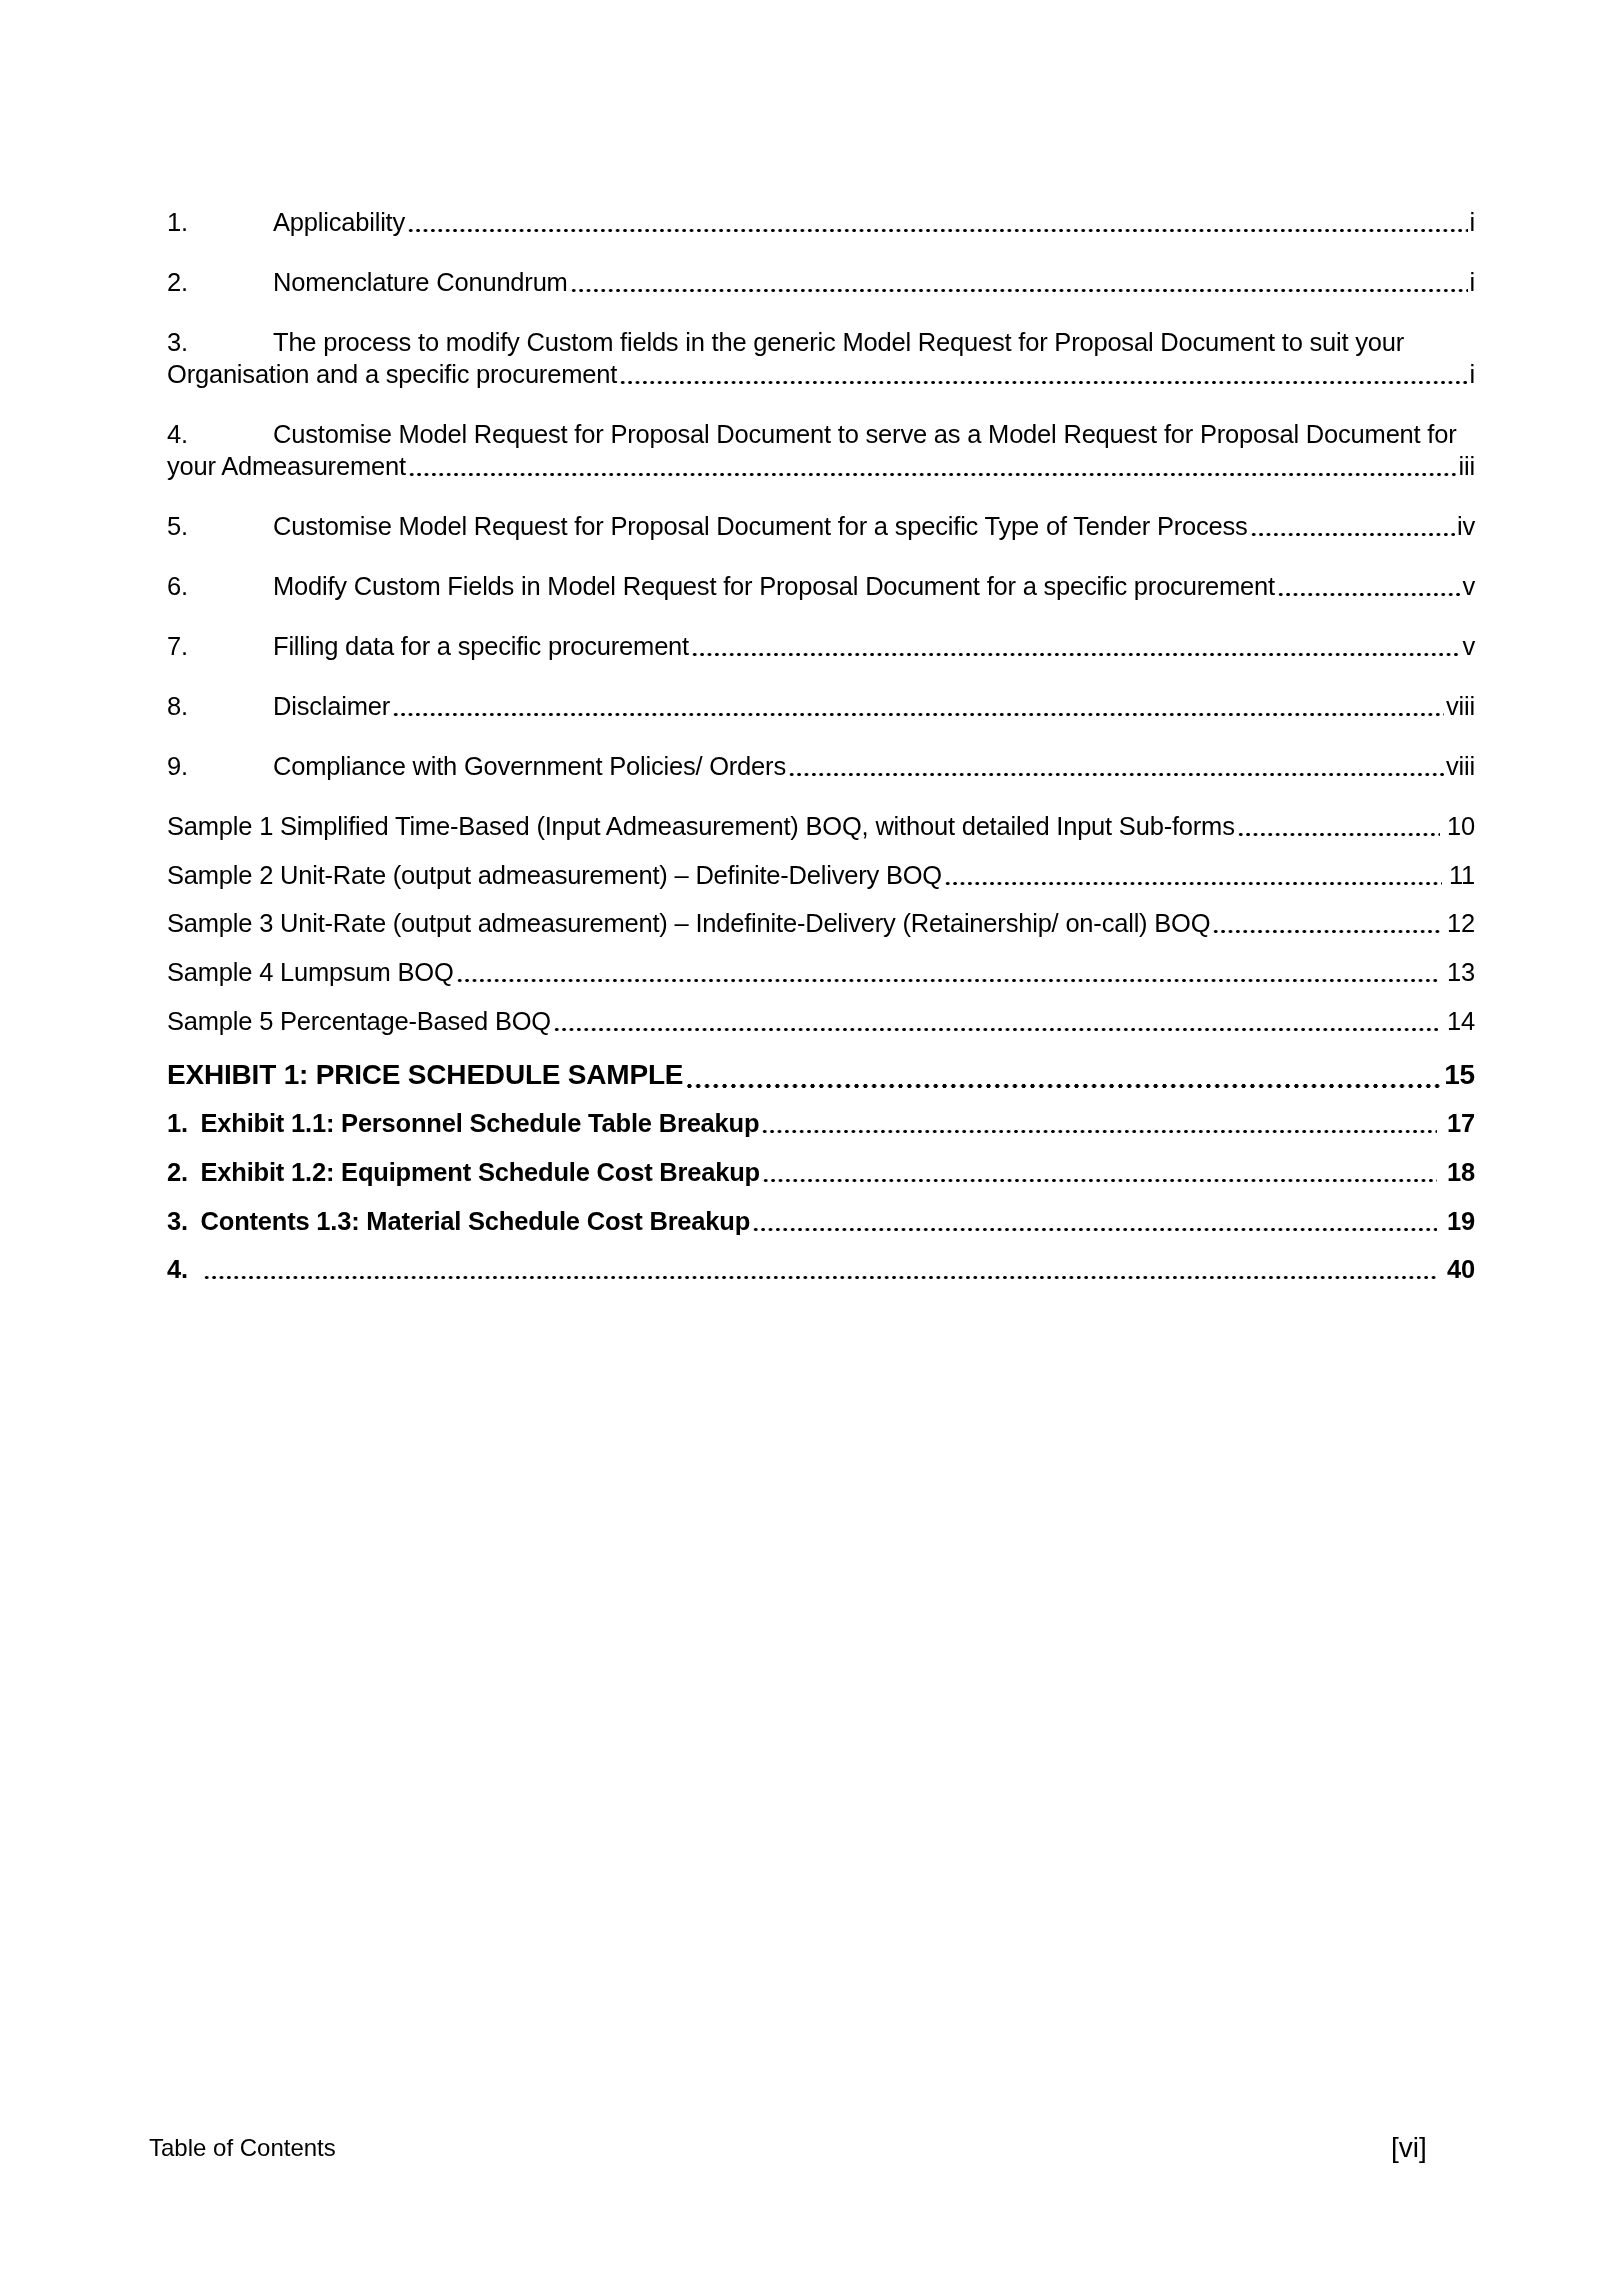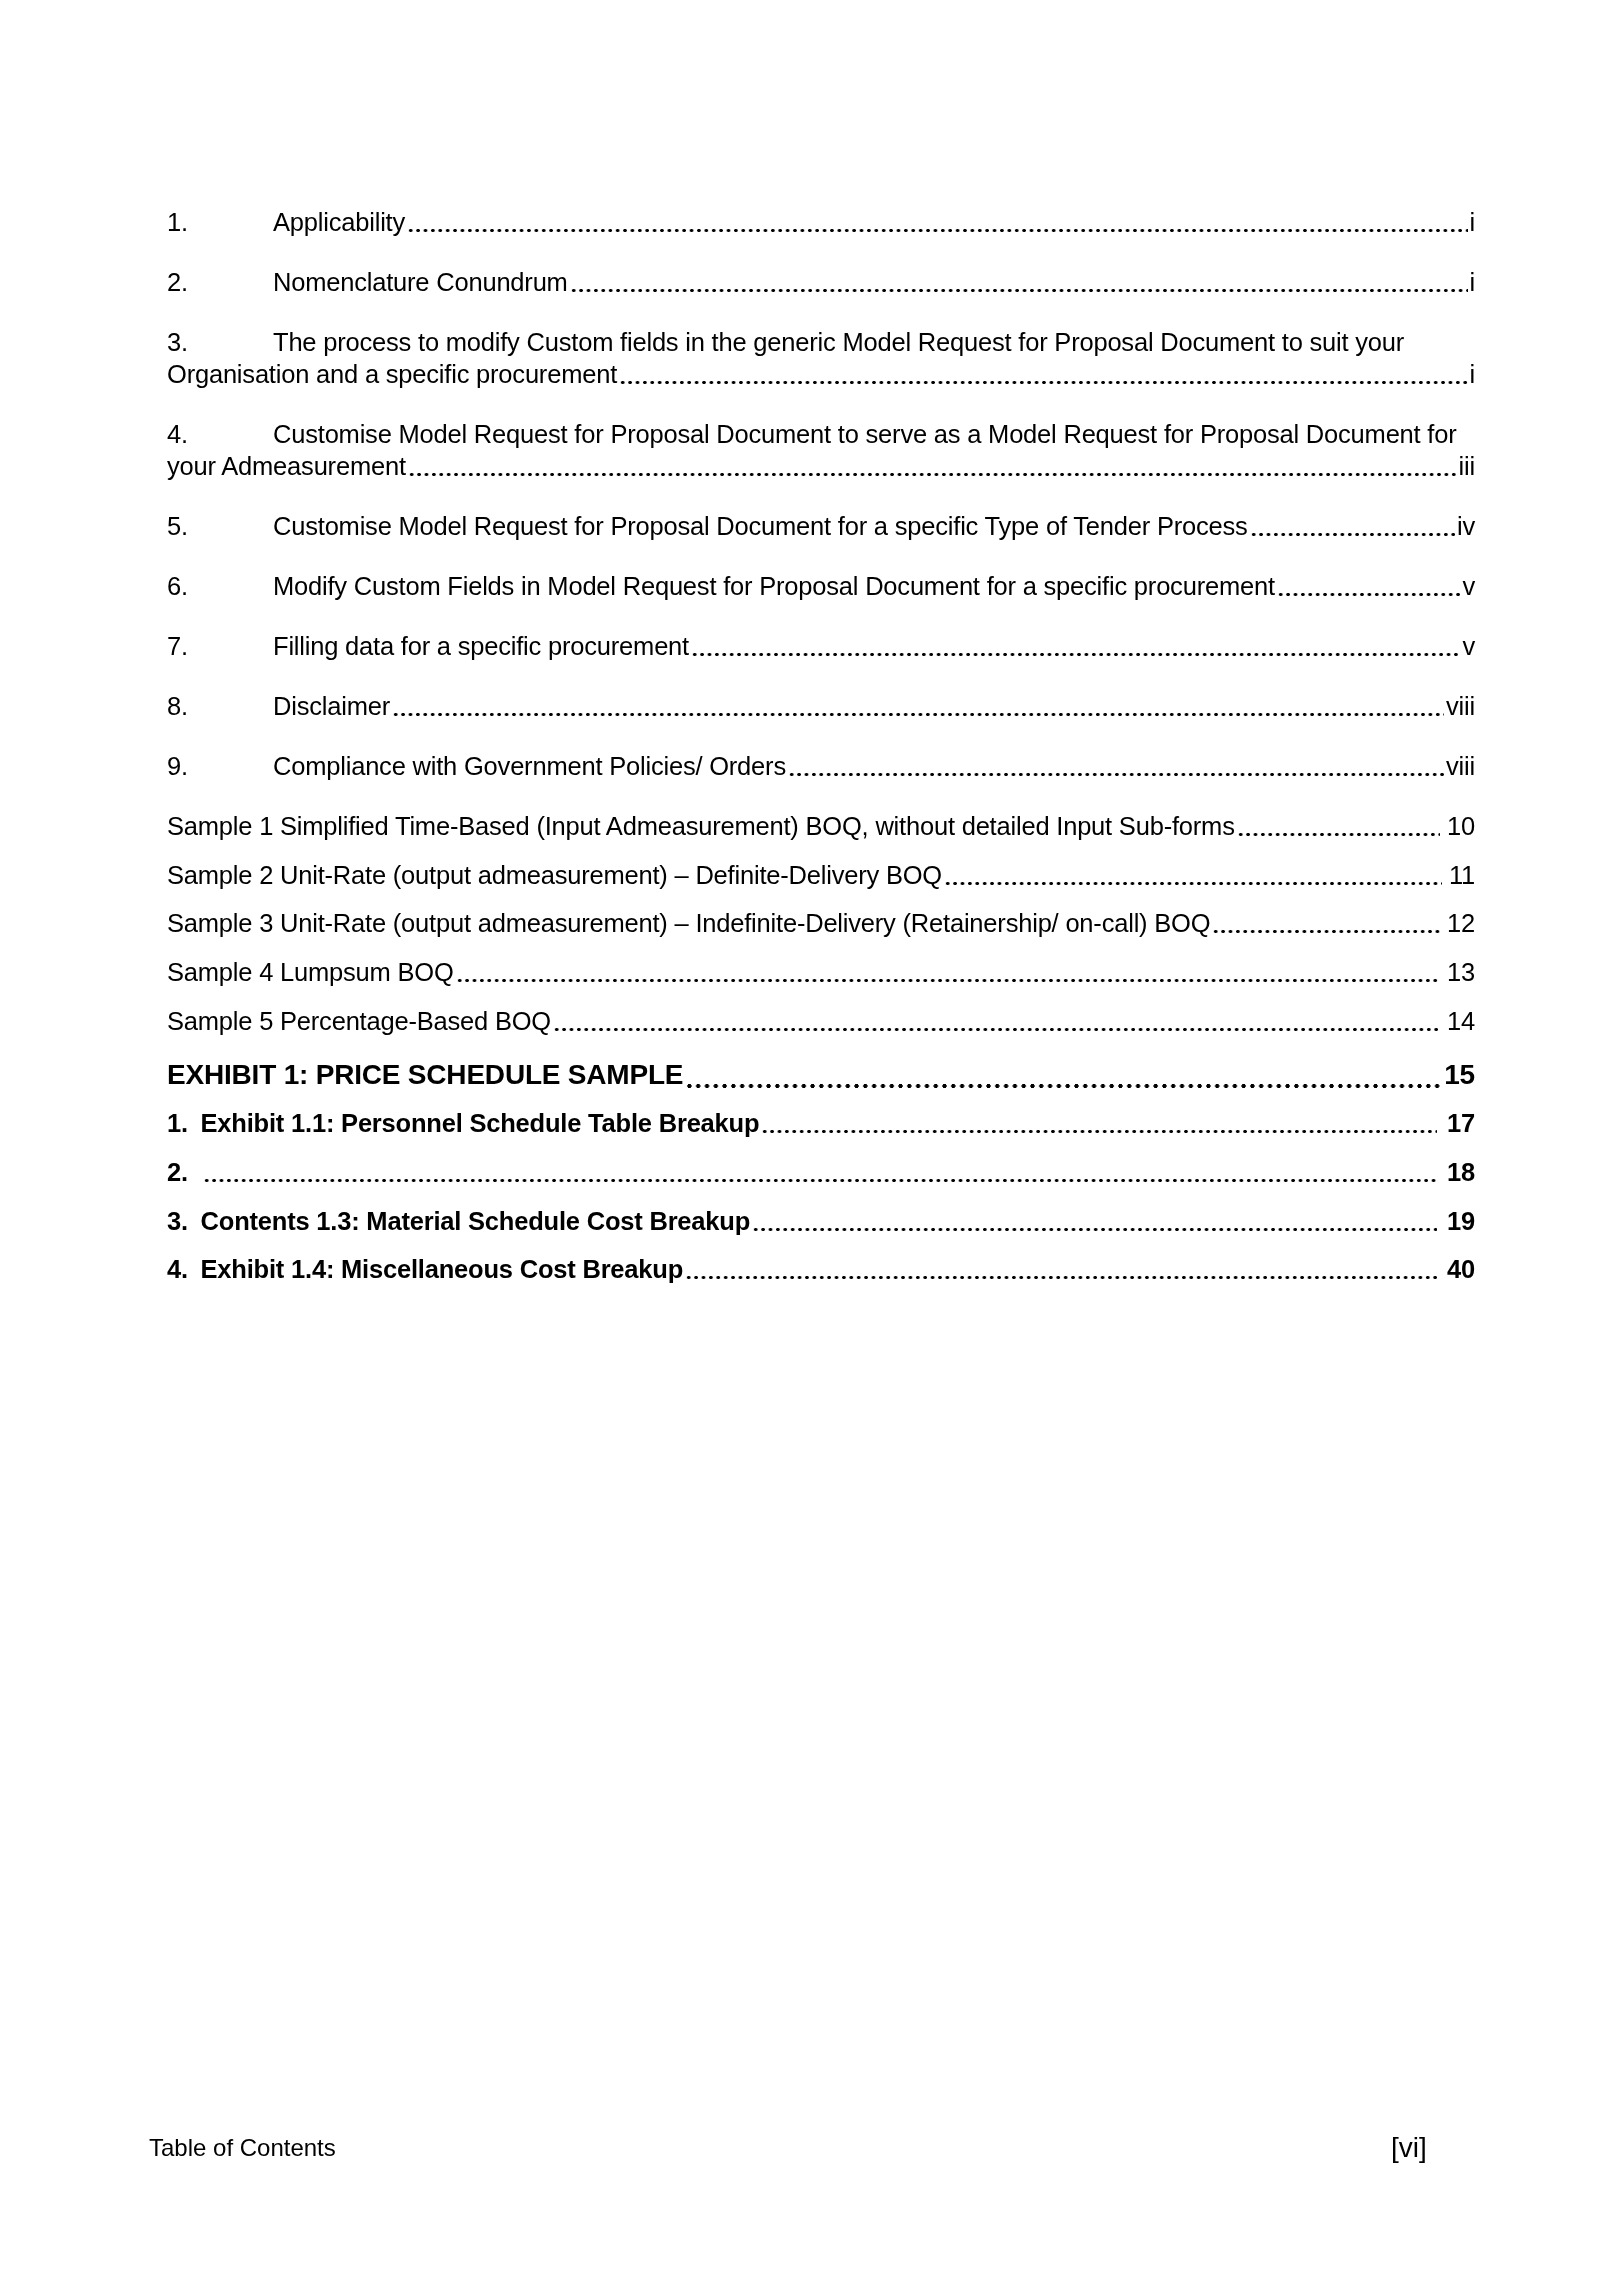--- a/index.html
+++ b/index.html
@@ -198,32 +198,32 @@
     </div>
 
     <div class="row exhibit">
       <span class="xnum">1.</span>
       <span class="txt">Exhibit 1.1: Personnel Schedule Table Breakup</span>
       <span class="leader"></span>
       <span class="pg">17</span>
     </div>
     <div class="row exhibit">
       <span class="xnum">2.</span>
+      <span class="txt">Exhibit 1.2: Equipment Schedule Cost Breakup</span>
       <span class="leader"></span>
       <span class="pg">18</span>
     </div>
     <div class="row exhibit">
       <span class="xnum">3.</span>
       <span class="txt">Contents 1.3: Material Schedule Cost Breakup</span>
       <span class="leader"></span>
       <span class="pg">19</span>
     </div>
     <div class="row exhibit">
       <span class="xnum">4.</span>
-      <span class="txt">Exhibit 1.4: Miscellaneous Cost Breakup</span>
       <span class="leader"></span>
       <span class="pg">40</span>
     </div>
 
   </div>
 
   <div class="footer-left">Table of Contents</div>
   <div class="footer-page">[vi]</div>
 </div>
 

